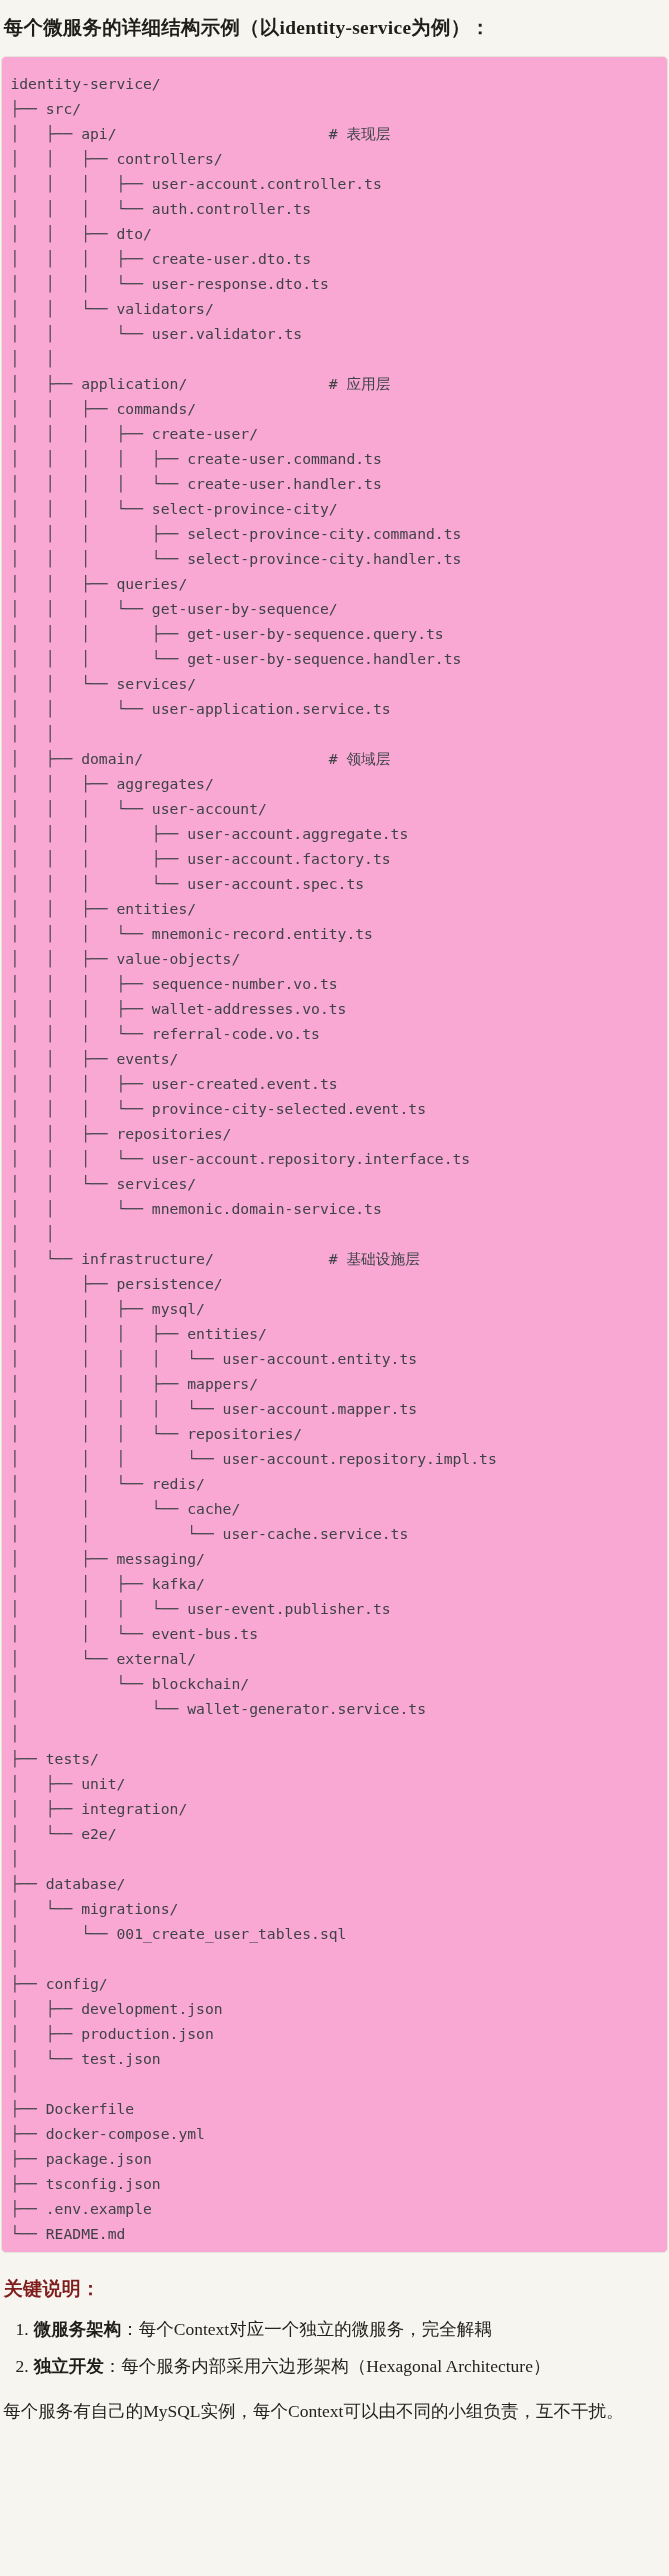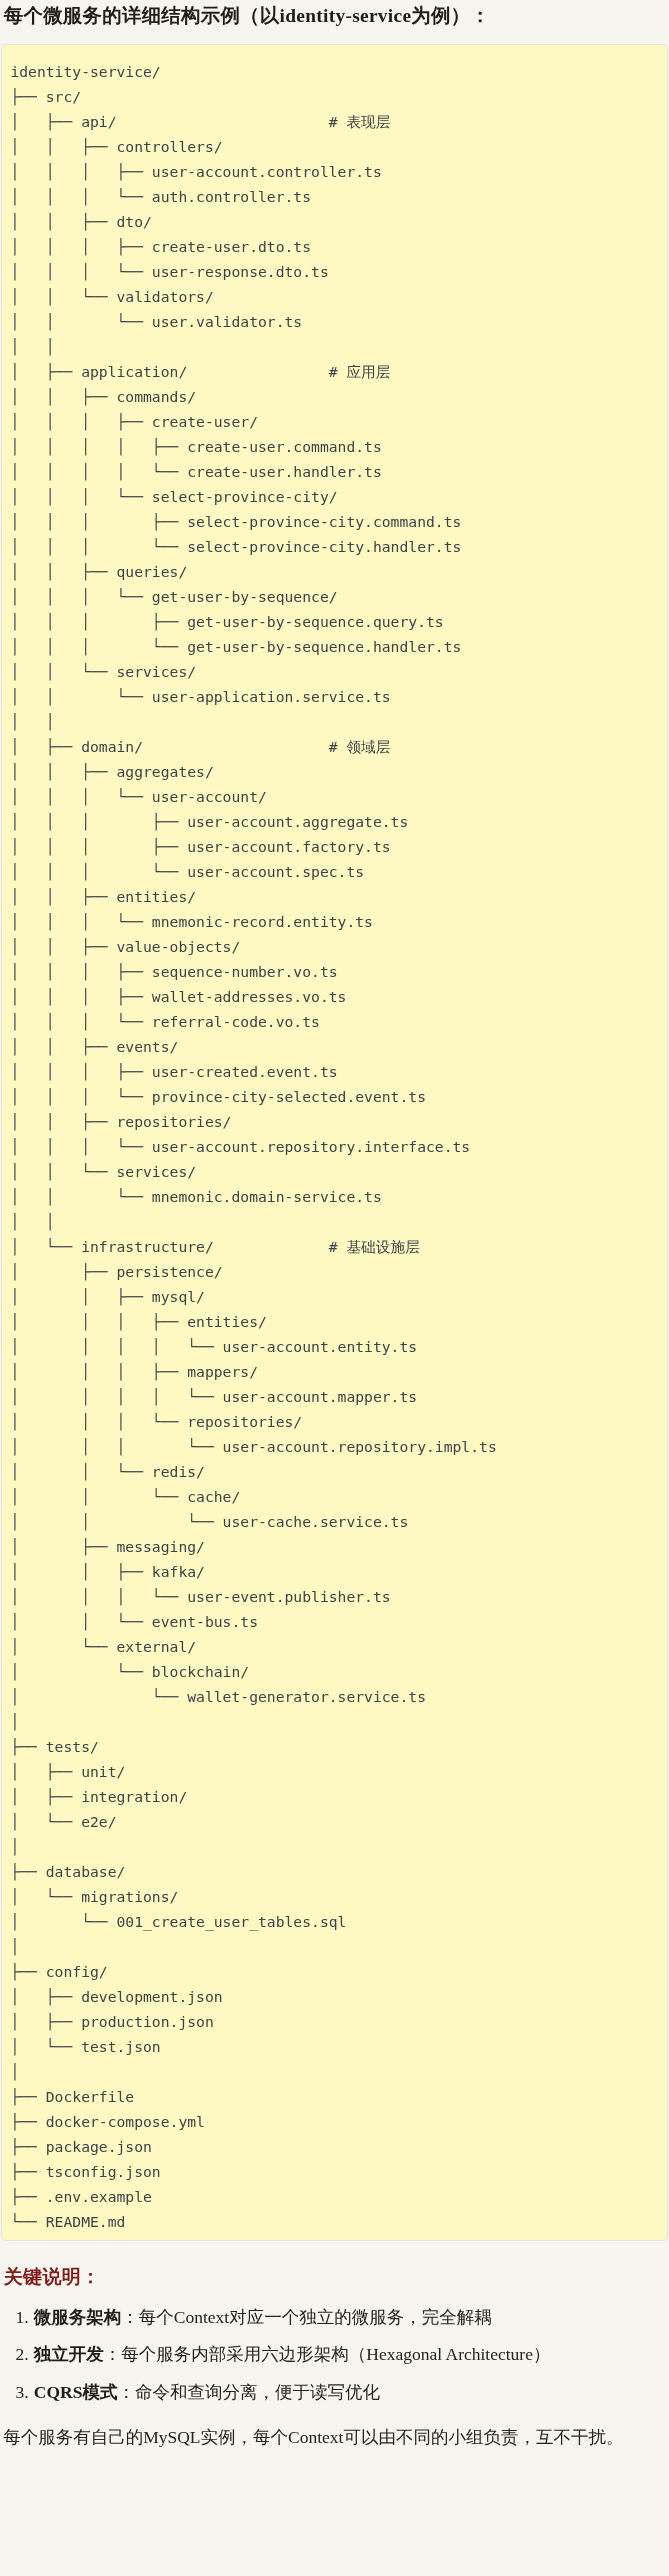--- a/index.html
+++ b/index.html
@@ -17,26 +17,26 @@
   }
   .page {
     padding: 0 1.3px;
   }
   h1.doc-title {
     font-family: "Liberation Serif", "DejaVu Serif", serif;
     font-size: 19.4px;
     font-weight: 700;
     color: #1f1e1a;
     margin: 0 0 0 2.5px;
-    padding-top: 2px;
+    padding-top: 14px;
     letter-spacing: 0.3px;
   }
   .code-block {
     margin-top: 15px;
-    background: #fef9c3;
+    background: #f9a8d4;
     border: 0.6px solid #e6e3da;
     border-radius: 5px;
     box-sizing: border-box;
   }
   .code-block pre {
     margin: 0;
     padding: 13.8px 6.3px 6.3px 8.1px;
     font-family: "DejaVu Sans Mono", monospace;
     font-size: 14.7px;
     line-height: 25px;
@@ -177,21 +177,18 @@
 
   <h2 class="notes-heading">关键说明：</h2>
 
   <div class="notes-list">
     <div class="note-item">
       <span class="num">1.</span><strong>微服务架构</strong><span>：每个Context对应一个独立的微服务，完全解耦</span>
     </div>
     <div class="note-item">
       <span class="num">2.</span><strong>独立开发</strong><span>：每个服务内部采用六边形架构（Hexagonal Architecture）</span>
     </div>
-    <div class="note-item">
-      <span class="num">3.</span><strong>CQRS模式</strong><span>：命令和查询分离，便于读写优化</span>
-    </div>
   </div>
 
   <p class="closing-paragraph">每个服务有自己的MySQL实例，每个Context可以由不同的小组负责，互不干扰。</p>
 
 </div>
 
 
 </body></html>

